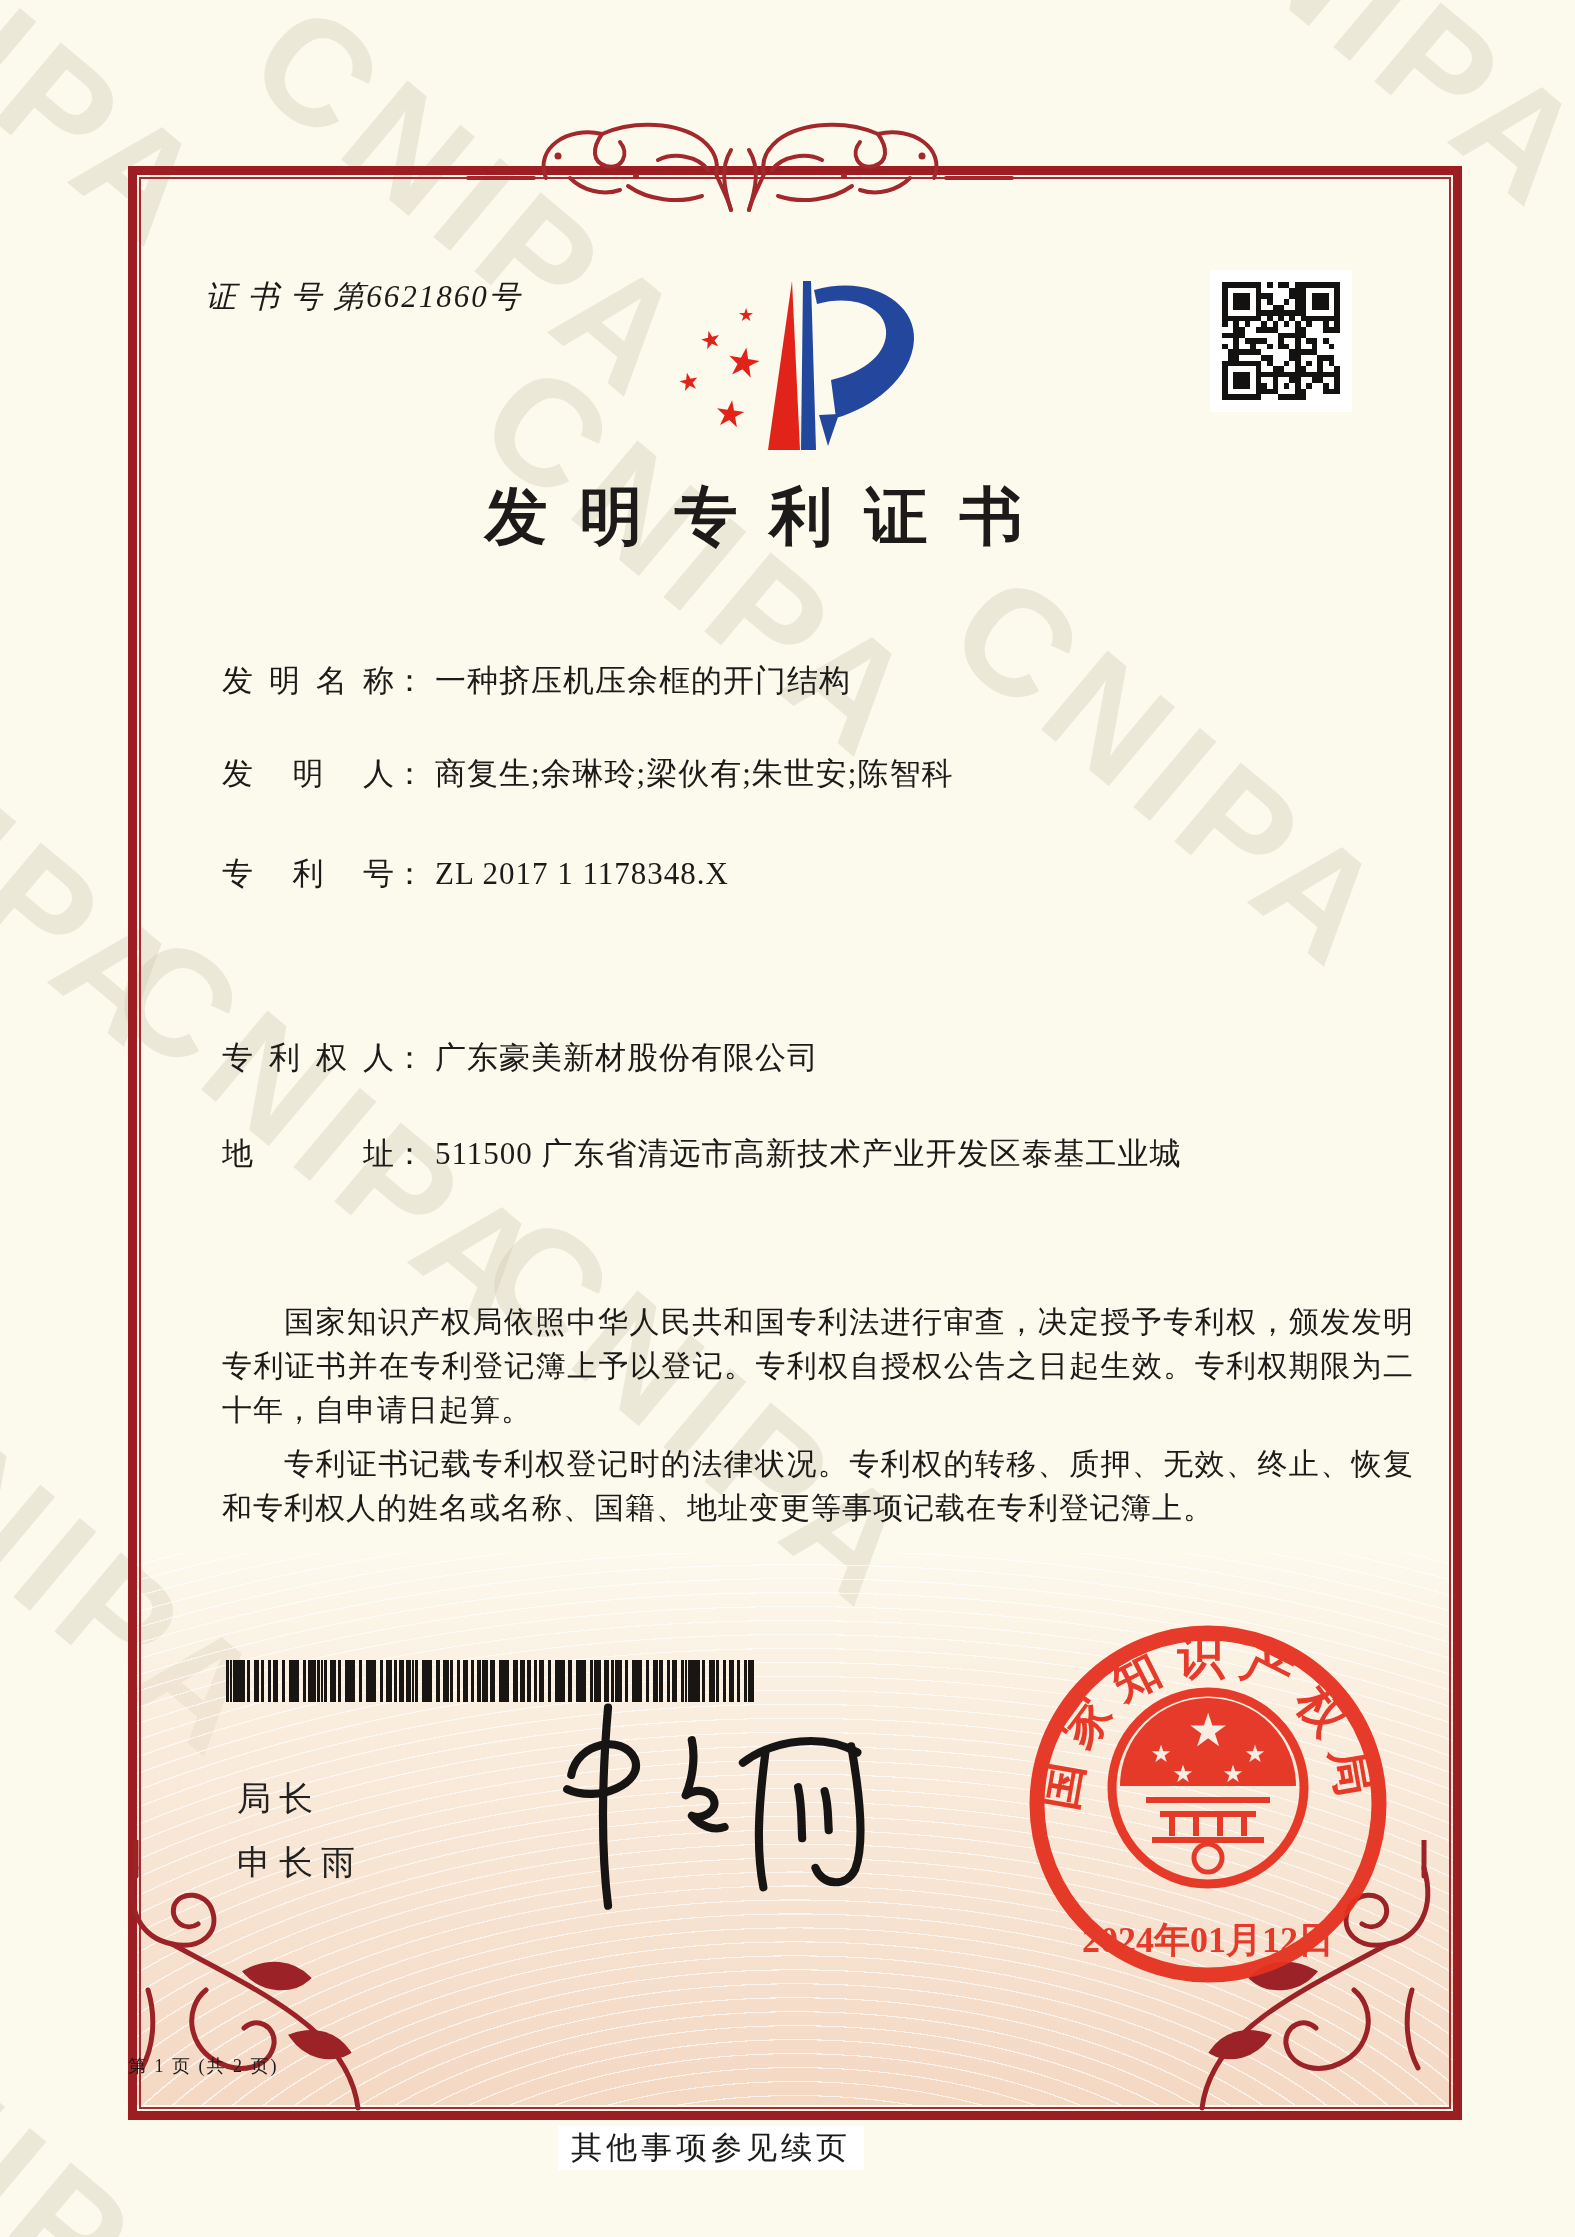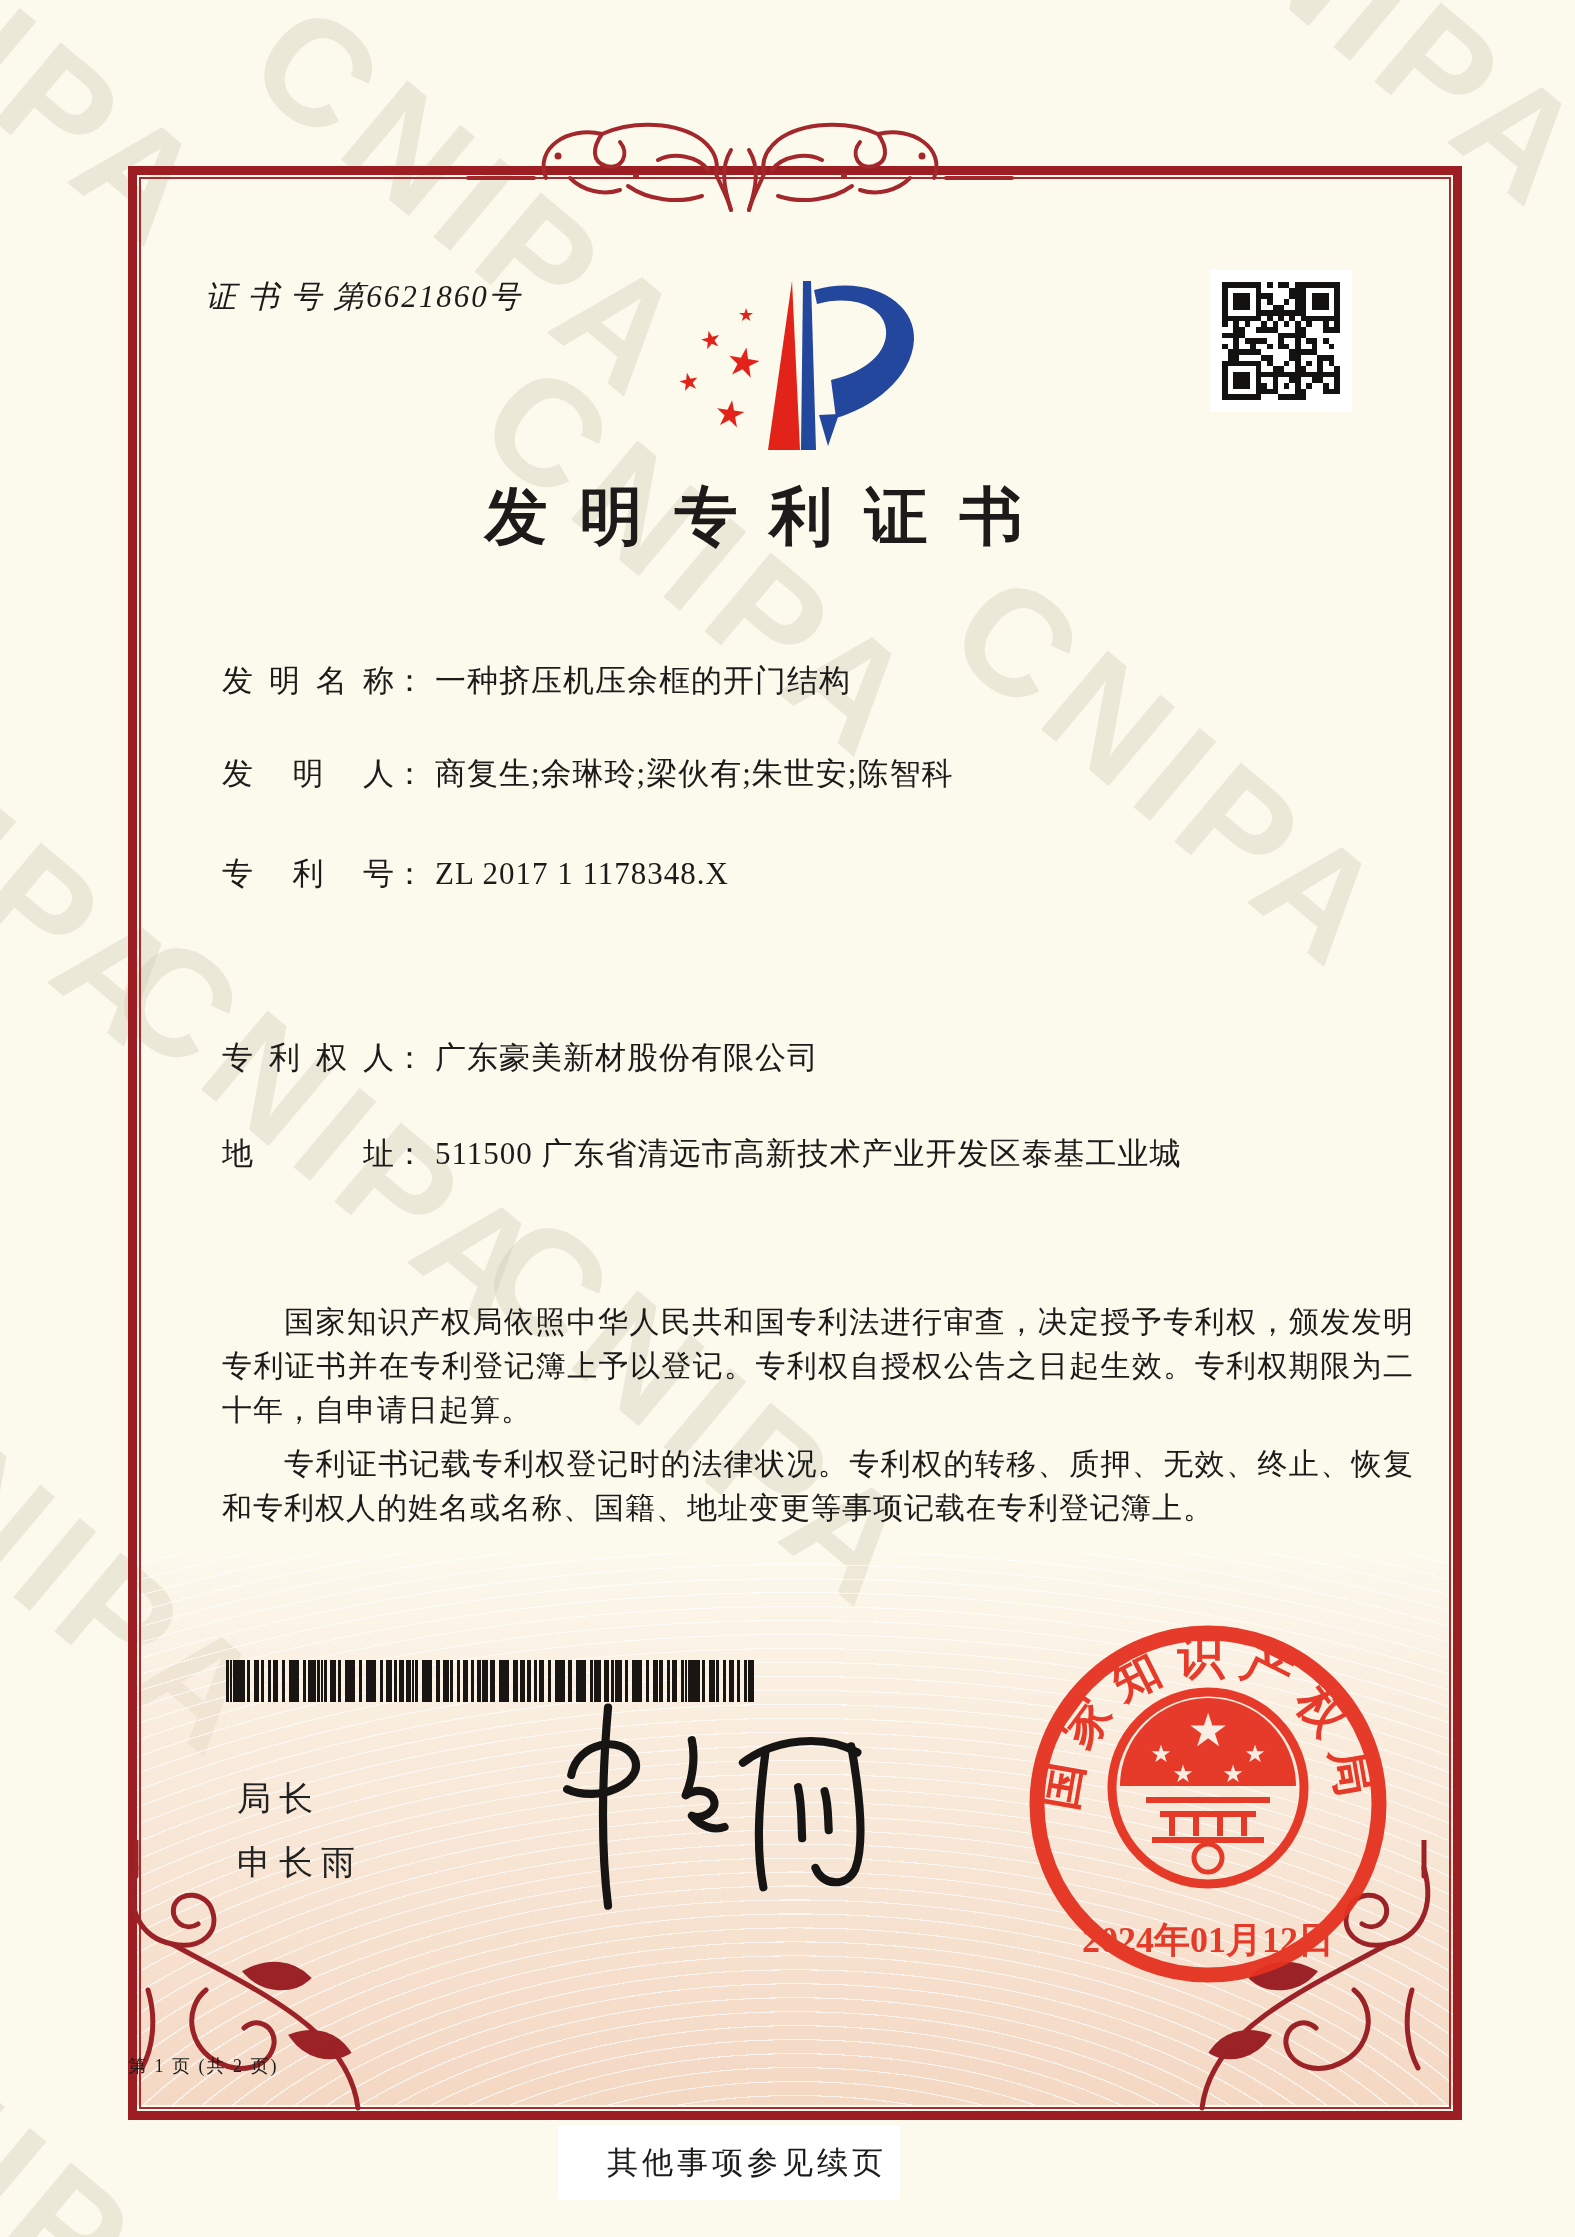--- a/index.html
+++ b/index.html
@@ -52,23 +52,23 @@
       repeating-linear-gradient(90deg,#181512 0 2px,rgba(0,0,0,0) 2px 13px),
       repeating-linear-gradient(90deg,#181512 0 5px,rgba(0,0,0,0) 5px 19px);
     background-position:0 0,4px 0,9px 0;
   }
   .bureau{left:237px;font-family:"Liberation Sans","DejaVu Sans",sans-serif;
     font-weight:normal;font-size:34px;letter-spacing:8px;color:#222;}
   .sig{left:418px;top:1695px;}
   .seal{left:1016px;top:1612px;mix-blend-mode:multiply;opacity:.95;}
   .page-footer{left:128px;right:190px;top:2054px;text-align:left;font-size:18px;letter-spacing:2px;}
   .note-strip{
-    left:558px;top:2126px;width:306px;height:74px;background:#ffffff;
+    left:558px;top:2126px;width:306px;height:44px;background:#ffffff;
     display:flex;align-items:center;justify-content:center;
-    font-size:31px;letter-spacing:4px;padding-left:36px;
+    font-size:31px;letter-spacing:4px;
   }
   
   .qr{left:1210px;top:270px;width:142px;height:142px;background:#ffffff;
     display:flex;align-items:center;justify-content:center;}
   .qr-grid{display:grid;grid-template-columns:repeat(21,5.6px);grid-template-rows:repeat(21,5.6px);}
   .qm{width:5.6px;height:5.6px;}
   .qm.d{background:#141210;}
   
   .logo{left:640px;top:268px;}
   .logo-star{position:absolute;color:#e2231a;line-height:1;font-family:"DejaVu Sans",sans-serif;}

